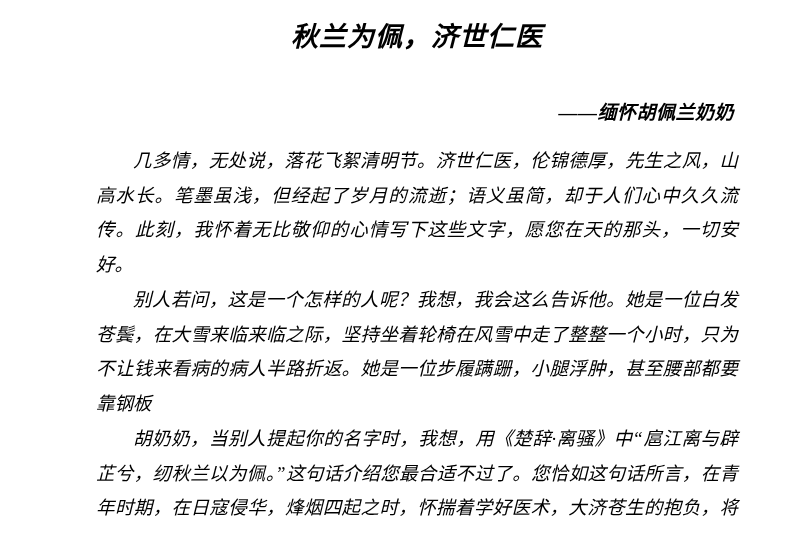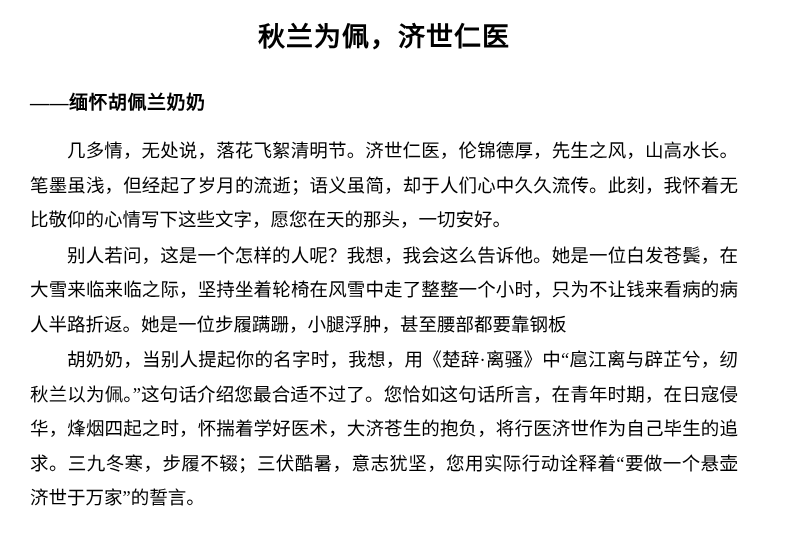--- a/index.html
+++ b/index.html
@@ -11,35 +11,36 @@
     width: 800px;
     height: 533px;
     overflow: hidden;
     font-family: "Liberation Serif", "DejaVu Serif", serif;
     color: #000000;
   }
   .page {
     width: 800px;
     height: 394px;
     box-sizing: border-box;
-    padding: 8px 62px 0 30px;
+    padding: 8px 62px 0 96px;
     position: relative;
+    font-style: italic;
   }
   .doc-title {
     text-align: center;
     font-size: 27px;
     font-weight: bold;
     letter-spacing: 1px;
     margin: 12px 0 0 0;
     line-height: 1.3;
     font-family: "Liberation Serif", "DejaVu Serif", serif;
   }
   .subtitle-row {
-    margin-top: 32px;
-    text-align: left;
+    margin-top: 42px;
+    text-align: right;
     padding-right: 4px;
   }
   .subtitle {
     font-size: 19px;
     font-weight: bold;
     letter-spacing: 0.5px;
   }
   .body-text {
     margin-top: 20px;
   }

